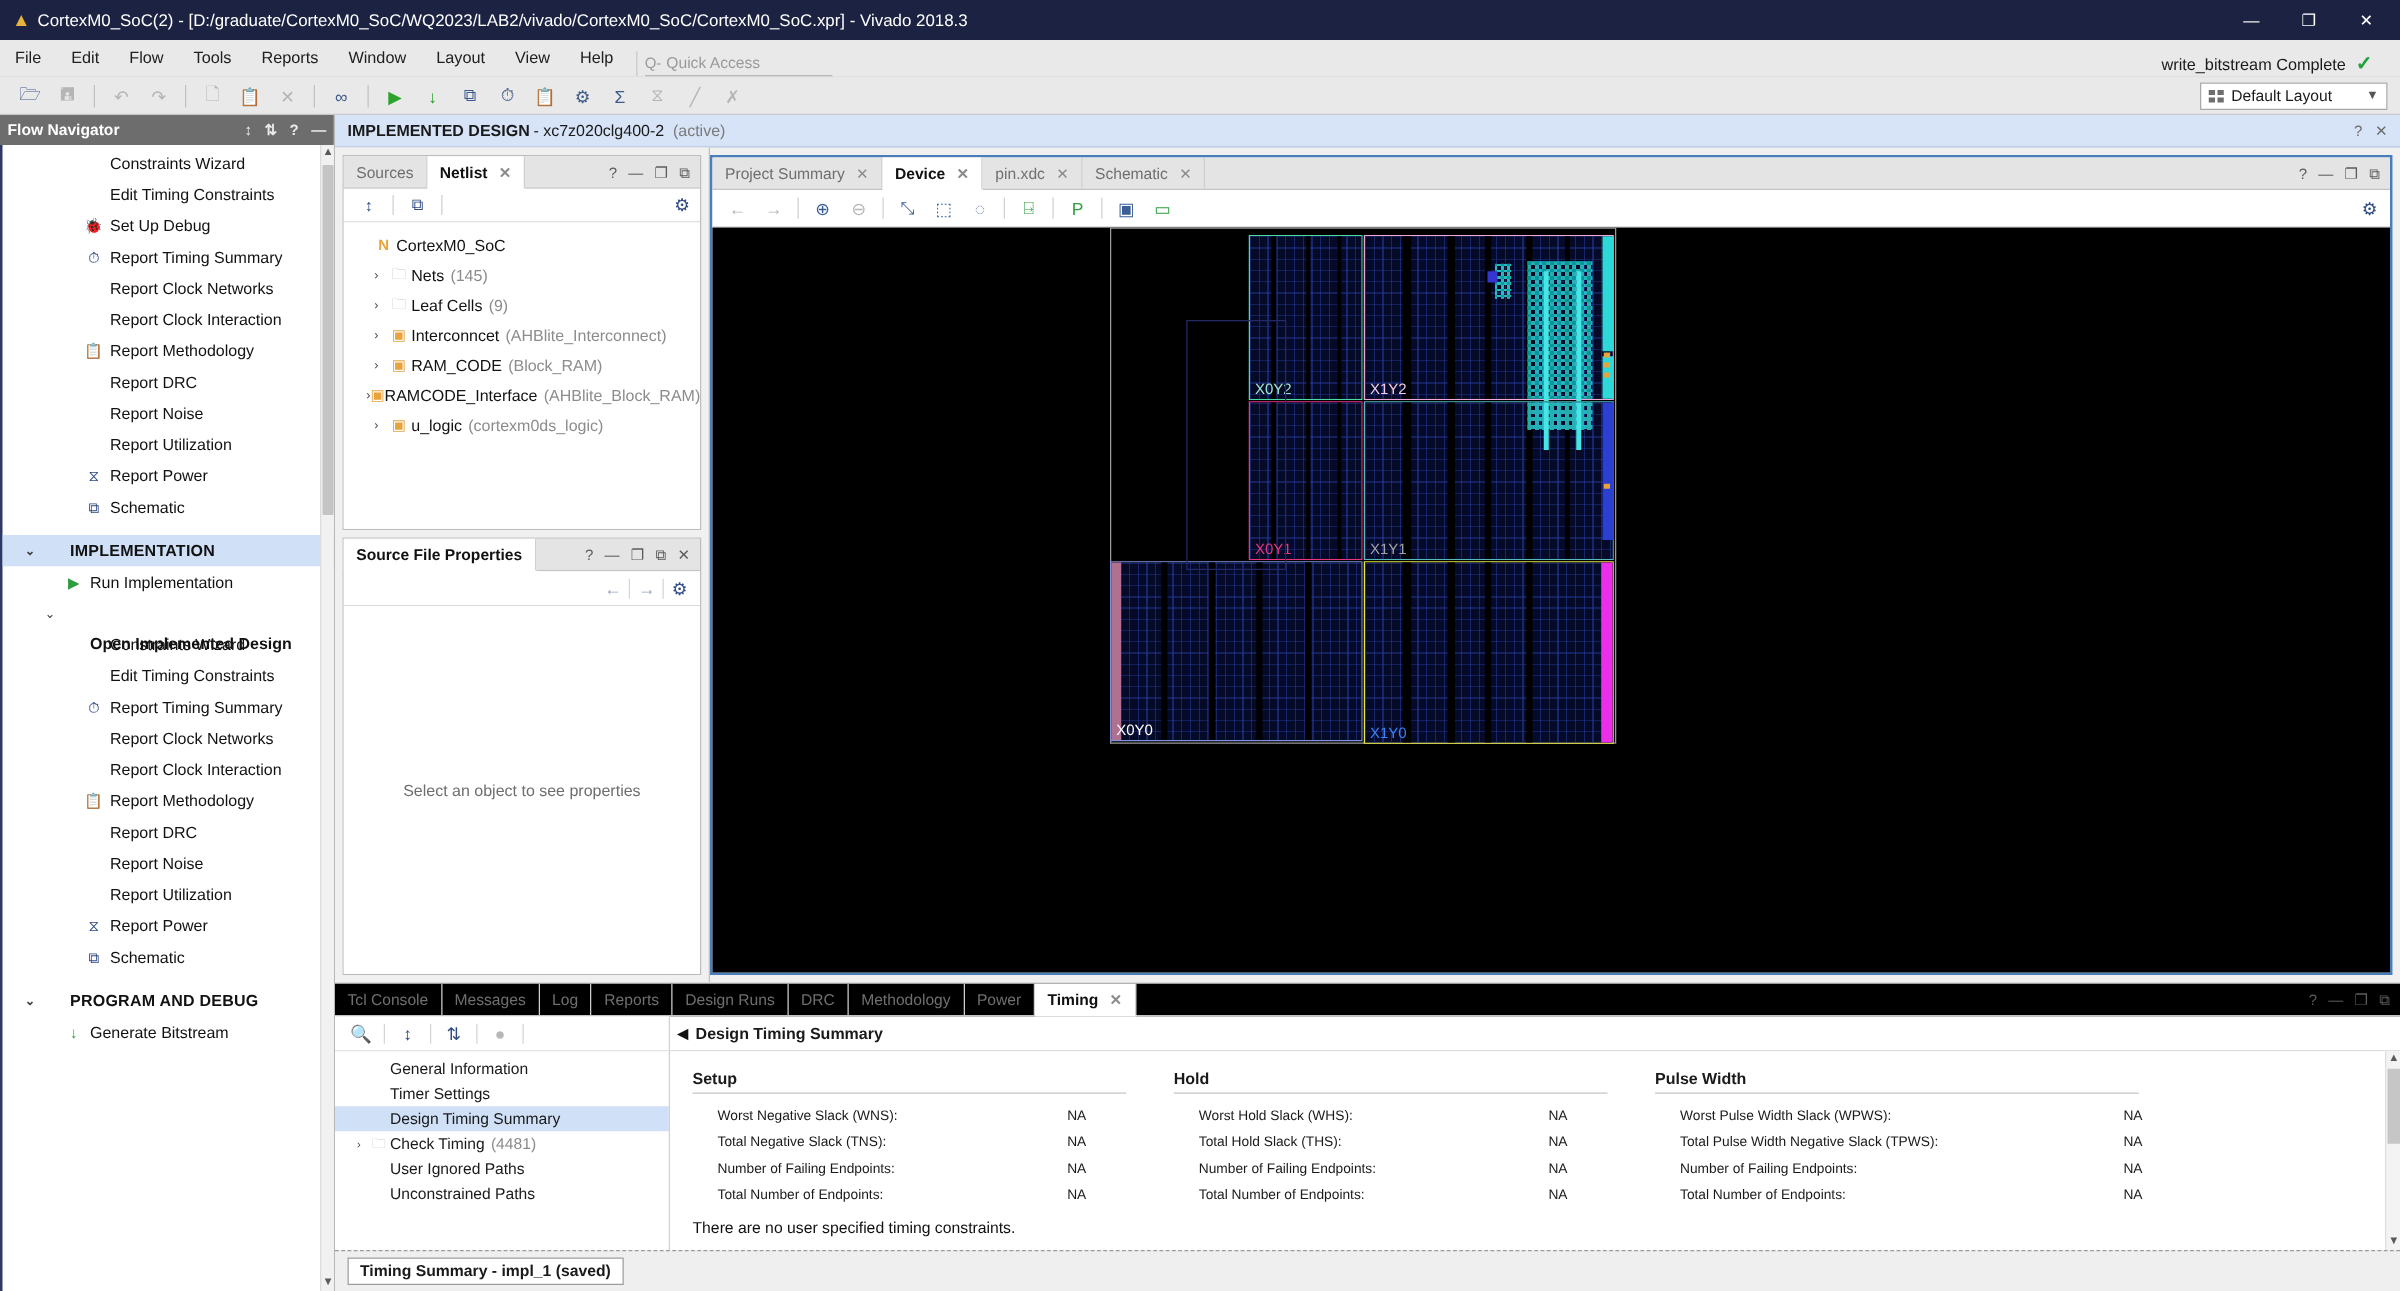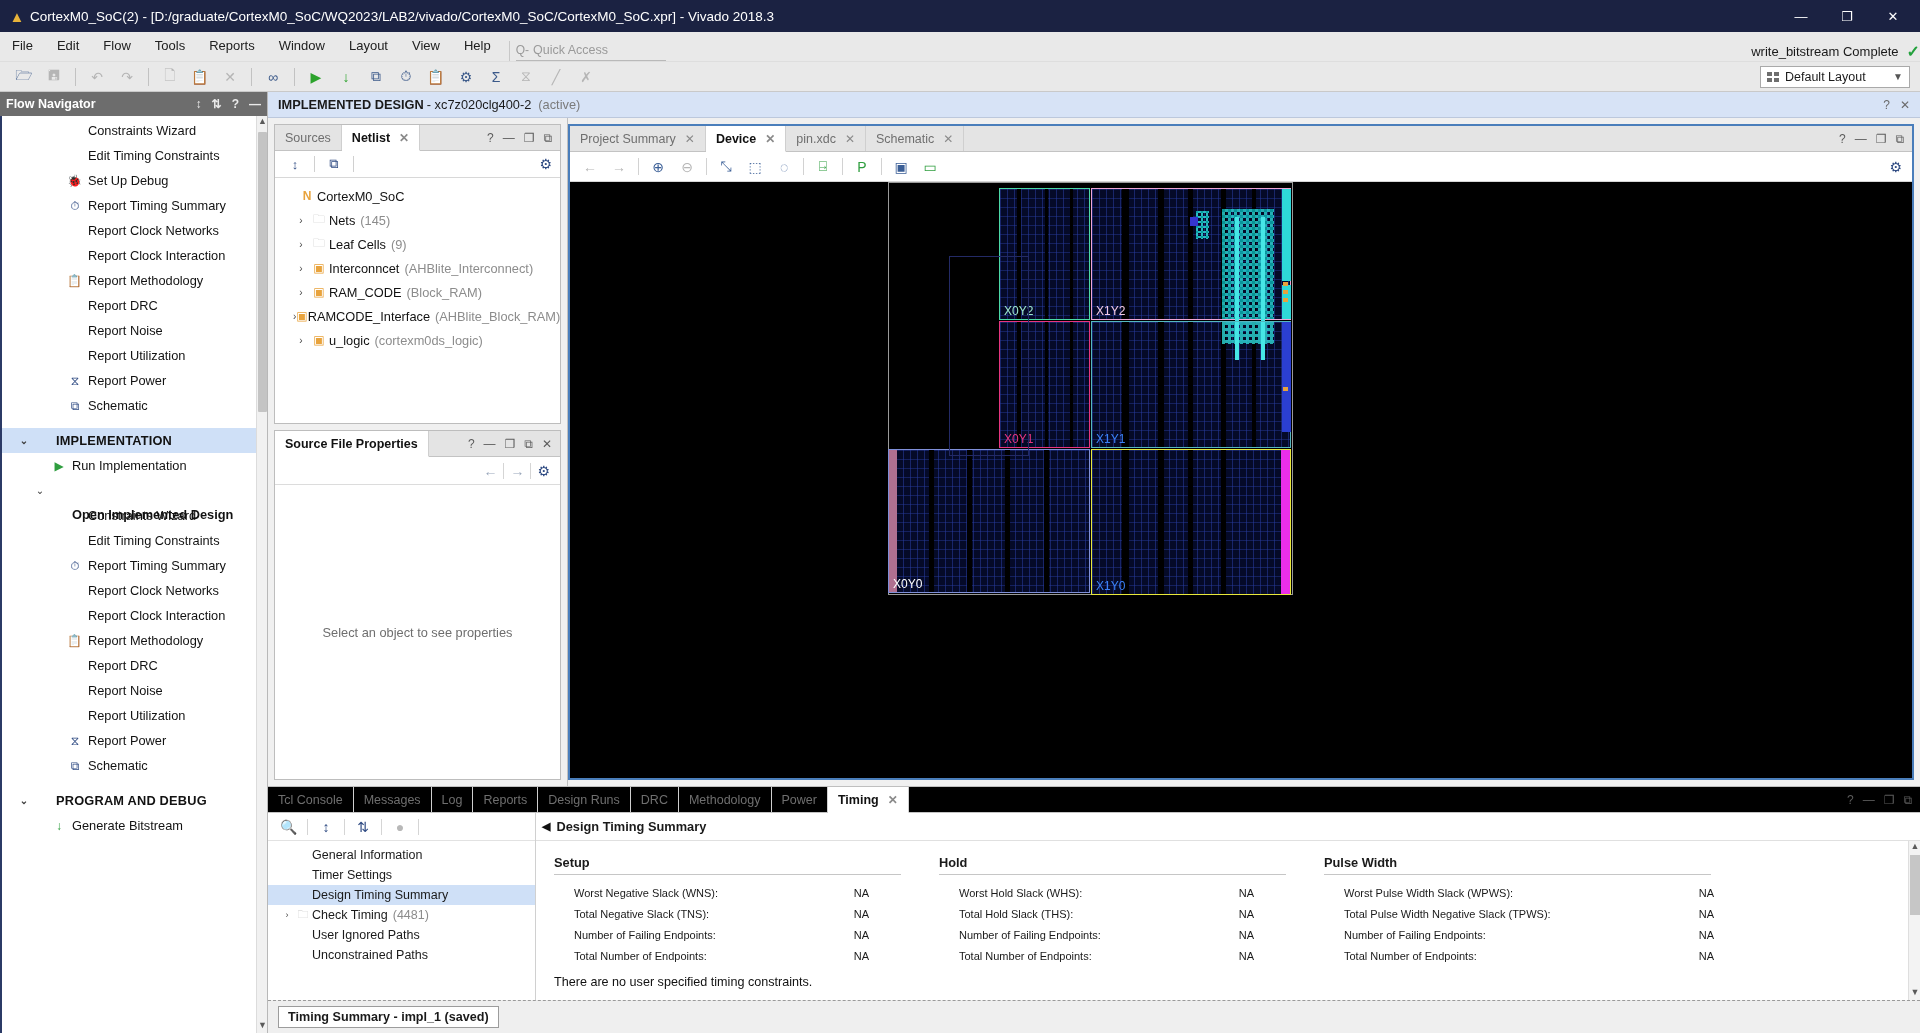--- a/index.html
+++ b/index.html
@@ -22,21 +22,21 @@
             font-size:13px; color:#ffffff; }
   
   #menubar { height:30px; background:#e9e9e9; display:flex; align-items:flex-end;
              border-bottom:1px solid #dedede; }
   #menubar .menu-item { padding:0 12px; height:30px; line-height:30px; font-size:13px; color:#202020; }
   .menu-sep { width:1px; height:20px; background:#c8c8c8; margin:0 6px; }
   #quickaccess { display:flex; align-items:center; gap:4px; width:150px;
                  border-bottom:1px solid #b9b9b9; height:22px; }
   #quickaccess .qa-mag { color:#9a9a9a; font-size:12px; }
   #quickaccess .qa-ph { color:#9a9a9a; font-size:12.5px; }
-  #menubar .status-right { margin-left:auto; display:flex; align-items:center; gap:8px; padding-right:0; }
+  #menubar .status-right { margin-left:auto; display:flex; align-items:center; gap:8px; padding-right:22px; }
   .status-text { font-size:13px; color:#1a1a1a; }
   .check-ok { color:#23a13d; font-size:16px; font-weight:bold; }
   
   #toolbar { height:30px; background:#e9e9e9; display:flex; align-items:center;
              border-bottom:1px solid #c9c9c9; padding-left:10px; gap:2px; }
   .tbtn { width:28px; height:26px; display:flex; align-items:center; justify-content:center;
           font-size:14px; color:#3c5a8a; }
   .tbtn.dim { color:#b5b5b5; }
   .tbtn.green { color:#2ca32c; }
   .tb-sep { width:1px; height:18px; background:#c2c2c2; margin:0 5px; }
@@ -623,21 +623,21 @@
             <div class="colgap" style="left:66px;width:6px"></div>
             <div class="colgap" style="left:96px;width:5px"></div>
             <div class="colgap" style="left:129px;width:5px"></div>
             <div class="colgap" style="left:160px;width:4px"></div>
             <div class="congest" style="left:130px; top:0px; width:52px; height:22px;
                  background-image:repeating-linear-gradient(to right,#2ed8d8 0 3px,transparent 3px 6px),
                                   repeating-linear-gradient(to bottom,#2ed8d8 0 3px,transparent 3px 6px);
                  opacity:.8;"></div>
             <div class="congest" style="left:143px; top:0px; width:4px; height:38px; background:#46e6e6;"></div>
             <div class="congest" style="left:169px; top:0px; width:4px; height:38px; background:#46e6e6;"></div>
-            <div class="qlabel" style="color:#3b82f6">X1Y1</div>
+            <div class="qlabel" style="color:#a3a3a3">X1Y1</div>
           </div>
 
           <div class="quad" style="left:318px; top:267px; width:202px; height:144px; border:1px solid #7f8fd8;">
             <div class="fabric"></div>
             <div class="ioband" style="left:0;top:0;width:8px;height:100%;background:#b07090;"></div>
             <div class="colgap" style="left:40px;width:5px"></div>
             <div class="colgap" style="left:78px;width:5px"></div>
             <div class="colgap" style="left:116px;width:5px"></div>
             <div class="colgap" style="left:155px;width:5px"></div>
             <div class="qlabel" style="color:#ffffff">X0Y0</div>

